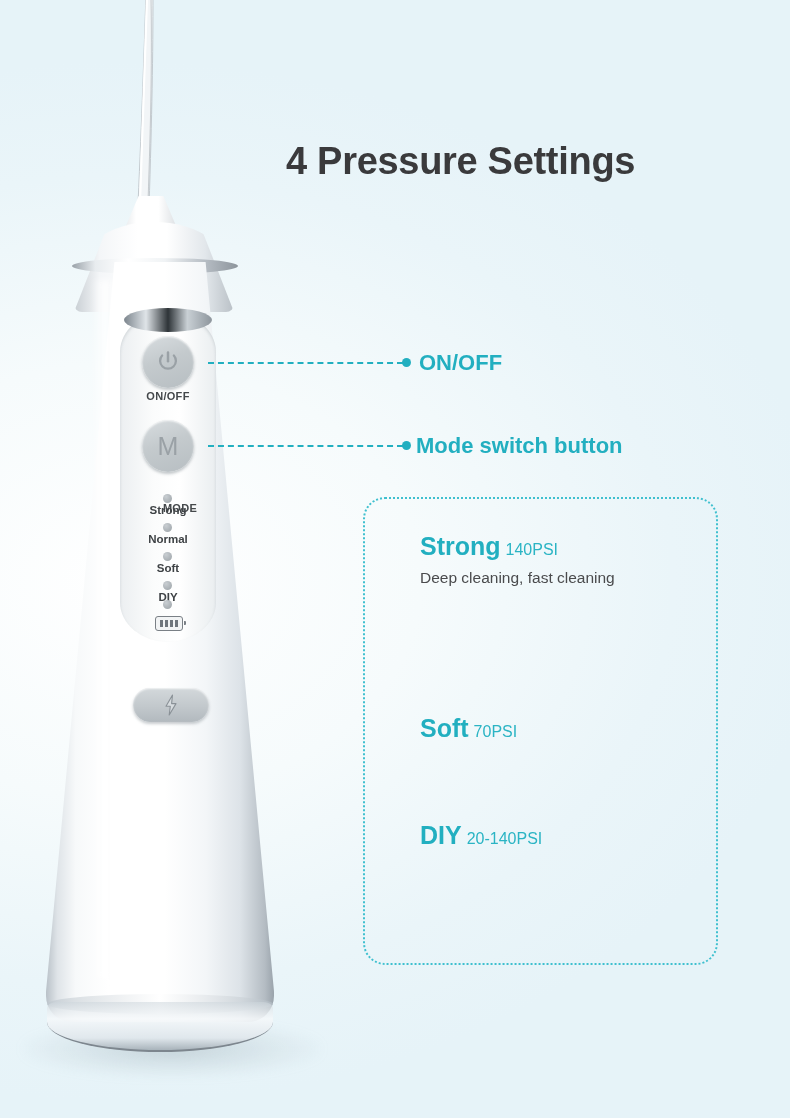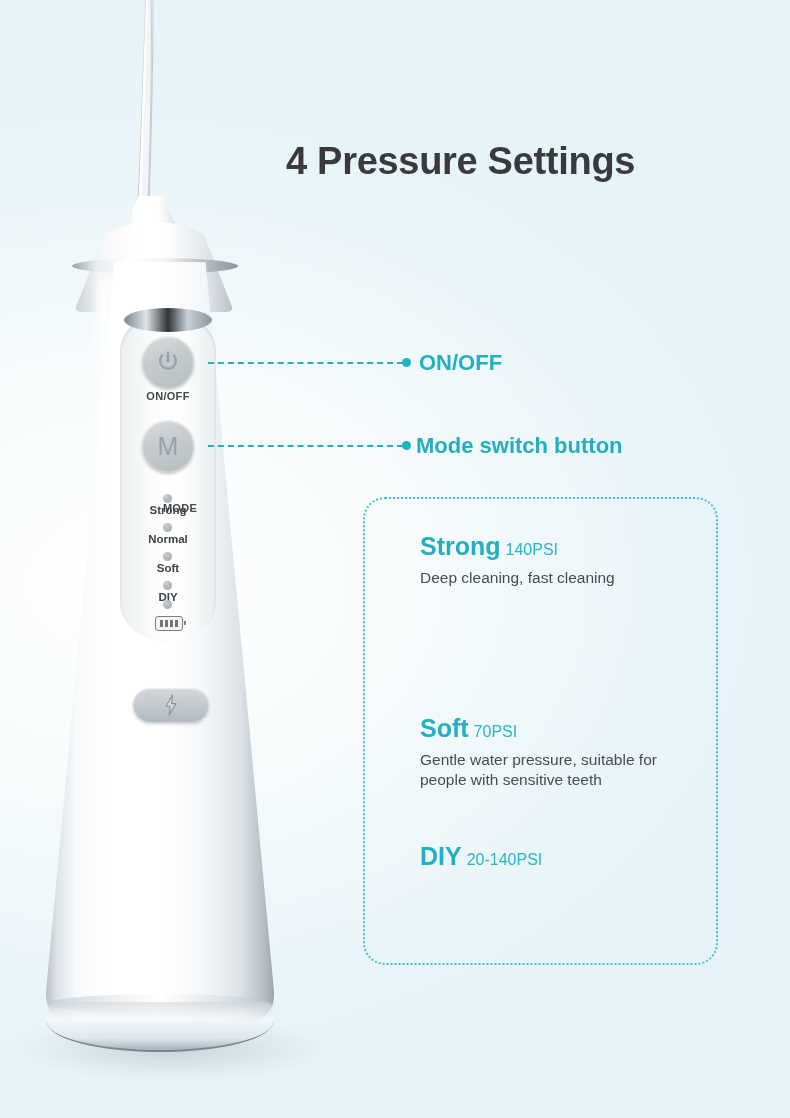--- a/index.html
+++ b/index.html
@@ -392,24 +392,23 @@
       <div class="mode-desc">Deep cleaning, fast cleaning</div>
     </div>
 
     <div class="mode-block" style="top:126px;">
     </div>
 
     <div class="mode-block" style="top:216px;">
       <div class="mode-head">
         <span class="mode-name">Soft</span><span class="mode-psi">70PSI</span>
       </div>
-      <div class="mode-desc">Gentle water pressure, suitable for people with sensitive teeth</div>
-    </div>
-
-    <div class="mode-block" style="top:344px;">
+    </div>
+
+    <div class="mode-block" style="top:323px;">
       <div class="mode-head">
         <span class="mode-name">DIY</span><span class="mode-psi">20-140PSI</span>
       </div>
     </div>
 
   </div>
 
 </div>
 
 </body></html>

